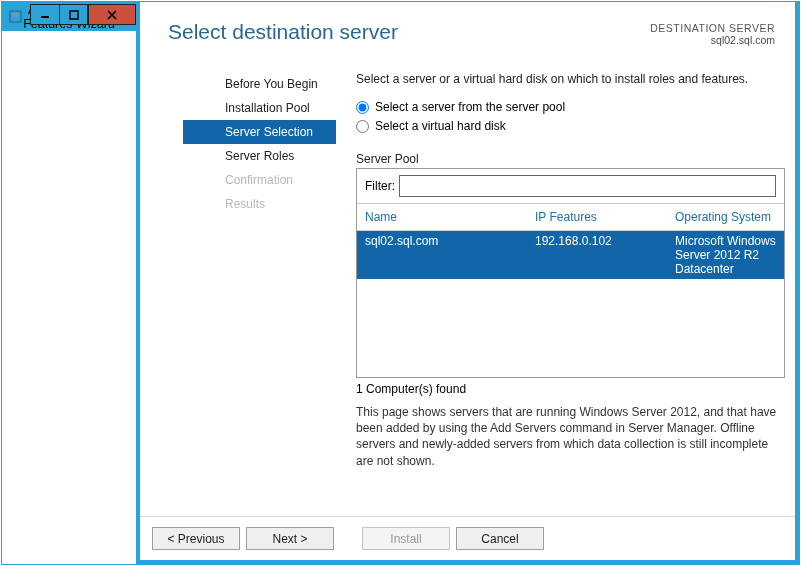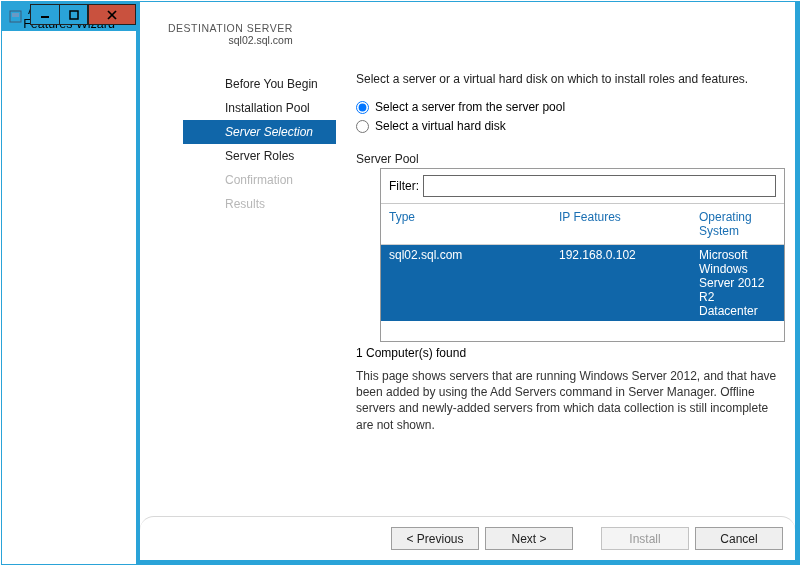--- a/index.html
+++ b/index.html
@@ -104,21 +104,20 @@
   }
   .nav-item {
     padding: 5px 10px 5px 42px;
     font-size: 12px;
     color: #222;
     cursor: pointer;
   }
   .nav-item.selected {
     background: #1066a9;
     color: #fff;
-    font-style: italic;
   }
   .nav-item.disabled {
     color: #b7b7b7;
     cursor: default;
   }
   .main {
     flex: 1;
     padding: 8px 10px 0 20px;
     display: flex;
     flex-direction: column;
@@ -136,24 +135,23 @@
   }
   .radio-row input { margin: 0 6px 0 0; }
   .section-label {
     margin-top: 14px;
     font-size: 12px;
     color: #222;
   }
   .pool-box {
     border: 1px solid #9a9a9a;
     margin-top: 2px;
-    height: 174px;
+    height: 210px;
     display: flex;
     flex-direction: column;
-    margin-left: 24px;
   }
   .filter-row {
     display: flex;
     align-items: center;
     padding: 6px 8px;
     border-bottom: 1px solid #c8c8c8;
   }
   .filter-row label { font-size: 12px; margin-right: 4px; }
   .filter-row input {
     flex: 1;
@@ -188,25 +186,23 @@
     margin-top: 8px;
     font-size: 12px;
     color: #333;
     line-height: 1.35;
   }
   .footer {
     height: 44px;
     border-top: 1px solid #d8d8d8;
     background: #fff;
     display: flex;
-    justify-content: flex-end;
     align-items: center;
     padding: 0 12px;
     gap: 6px;
-    border-radius: 14px;
   }
   .btn {
     width: 88px;
     height: 23px;
     background: #efefef;
     border: 1px solid #9e9e9e;
     font-size: 12px;
     color: #222;
     cursor: pointer;
   }
@@ -245,20 +241,21 @@
             <line x1="1" y1="1" x2="9" y2="9" stroke="#000" stroke-width="1.7"></line>
             <line x1="9" y1="1" x2="1" y2="9" stroke="#000" stroke-width="1.7"></line>
           </svg>
       </div>
     </div>
   </div>
 
   <div class="inner">
     <div class="content">
       <div class="header-row">
+        <div class="page-title">Select destination server</div>
         <div class="dest">
           <div class="lbl">DESTINATION SERVER</div>
           <div>sql02.sql.com</div>
         </div>
       </div>
 
       <div class="body-area">
         <div class="nav">
           <div class="nav-item">Before You Begin</div>
           <div class="nav-item">Installation Pool</div>
@@ -281,21 +278,21 @@
           </label>
 
           <div class="section-label">Server Pool</div>
 
           <div class="pool-box">
             <div class="filter-row">
               <label>Filter:</label>
               <input type="text" value="" style="">
             </div>
             <div class="table-head">
-              <div class="col-name">Type</div>
+              <div class="col-name">Name</div>
               <div class="col-ip">IP Features</div>
               <div class="col-os">Operating System</div>
             </div>
             <div class="table-body">
               <div class="table-row">
                 <div class="col-name">sql02.sql.com</div>
                 <div class="col-ip">192.168.0.102</div>
                 <div class="col-os">Microsoft Windows Server 2012 R2 Datacenter</div>
               </div>
             </div>

